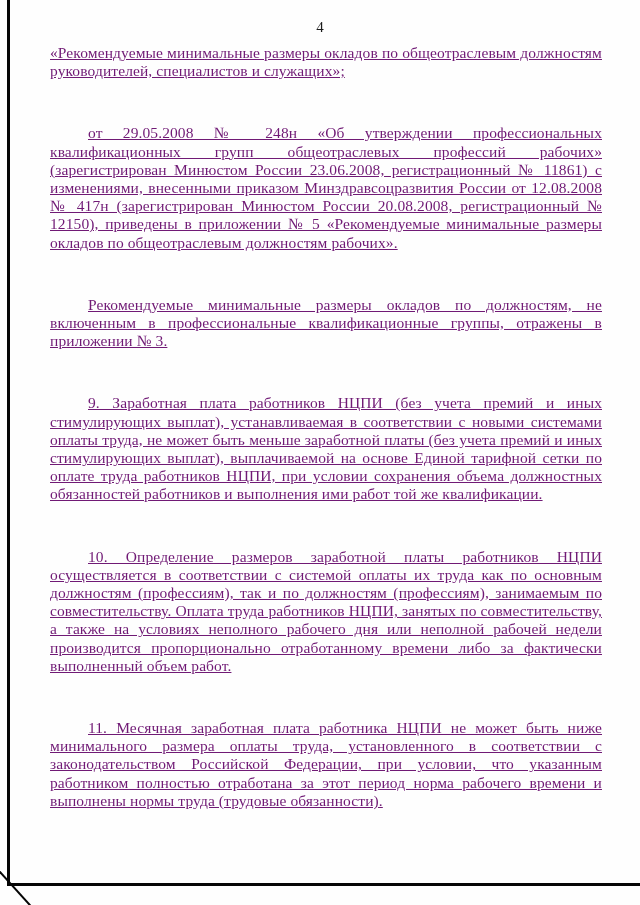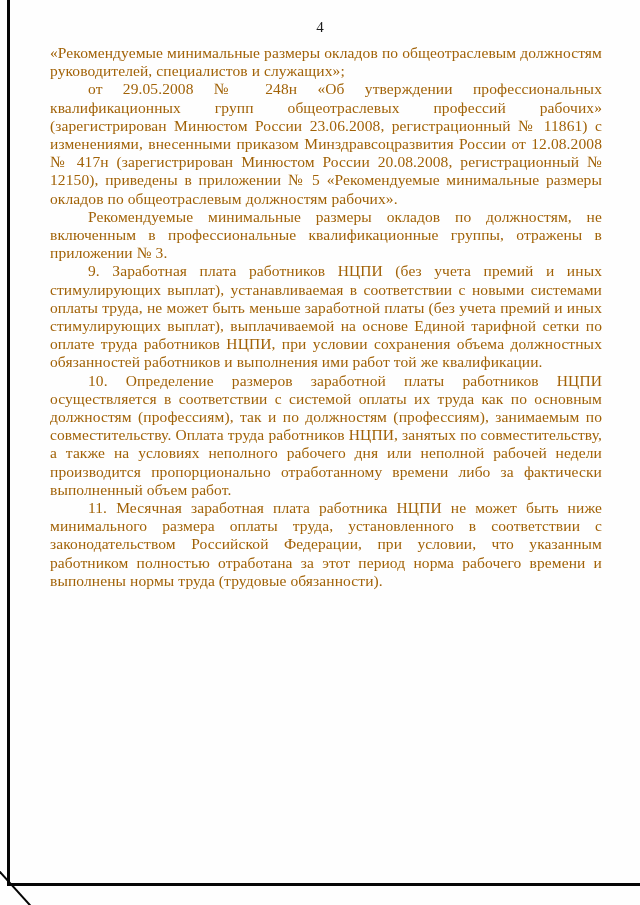--- a/index.html
+++ b/index.html
@@ -28,30 +28,32 @@
     font-size: 15px;
     color: #1b1b1b;
   }
   .content {
     position: absolute;
     top: 44px;
     left: 50px;
     width: 552px;
     font-size: 15.5px;
     line-height: 18.2px;
-    color: #a16207;
+    color: #701a75;
     text-align: justify;
     letter-spacing: 0.1px;
+    text-decoration: underline;
   }
   .content p {
     margin: 0;
     padding: 0;
   }
   .content p.indent {
     text-indent: 38px;
+    margin-top: 44px;
   }
   
   .edge-left {
     position: absolute;
     left: 7px;
     top: 0;
     width: 3px;
     height: 886px;
     background: #050505;
   }

